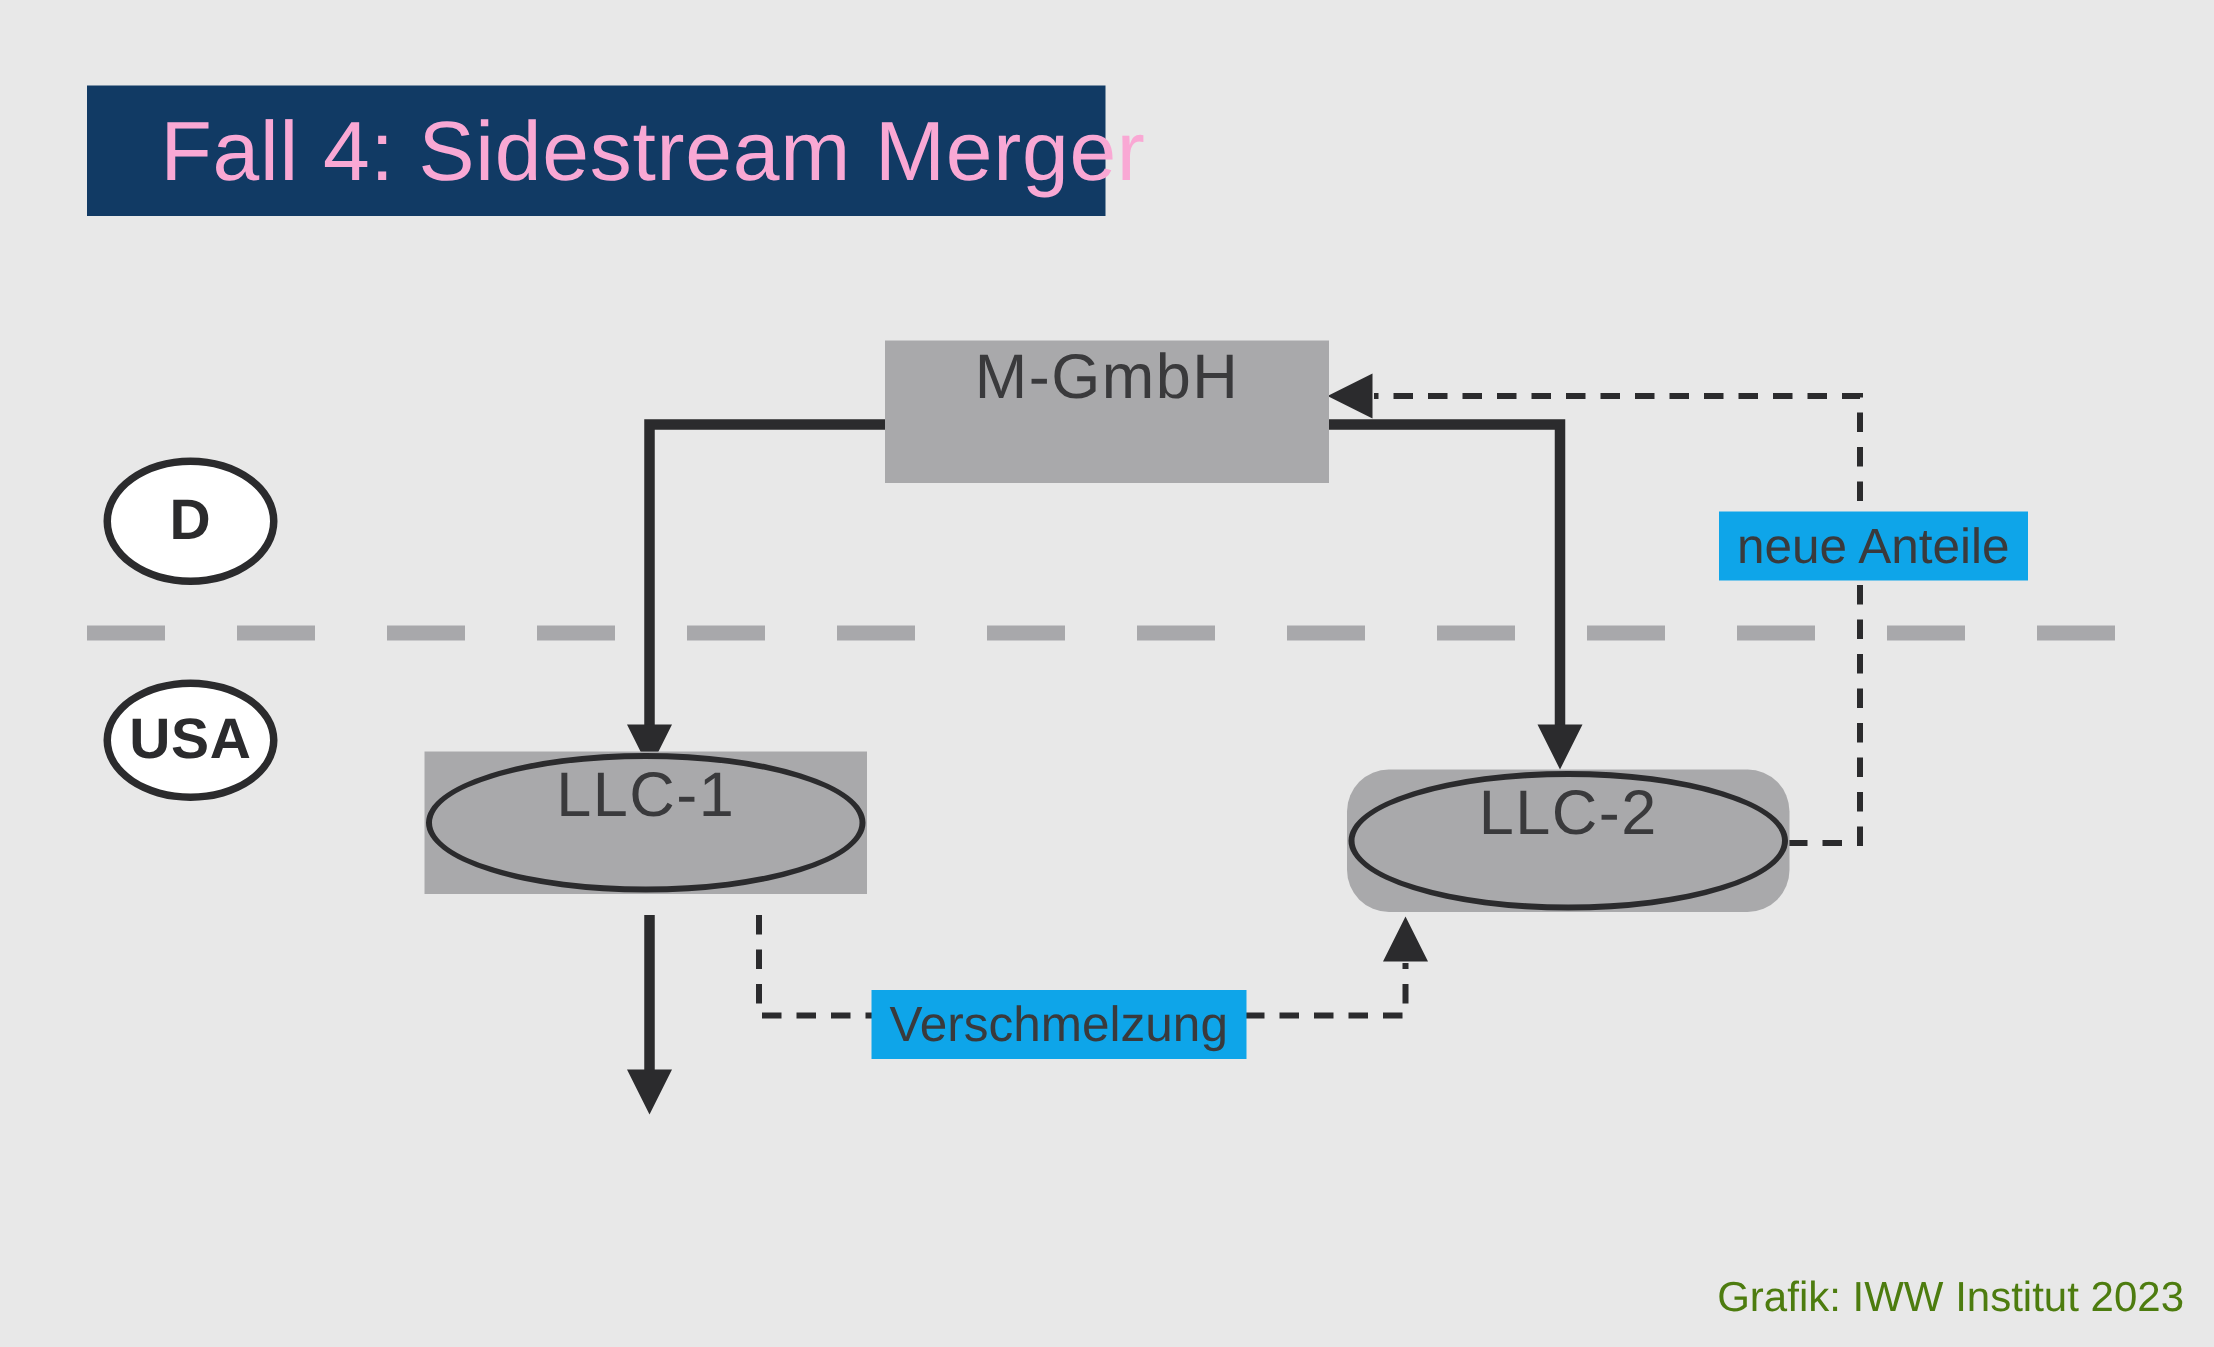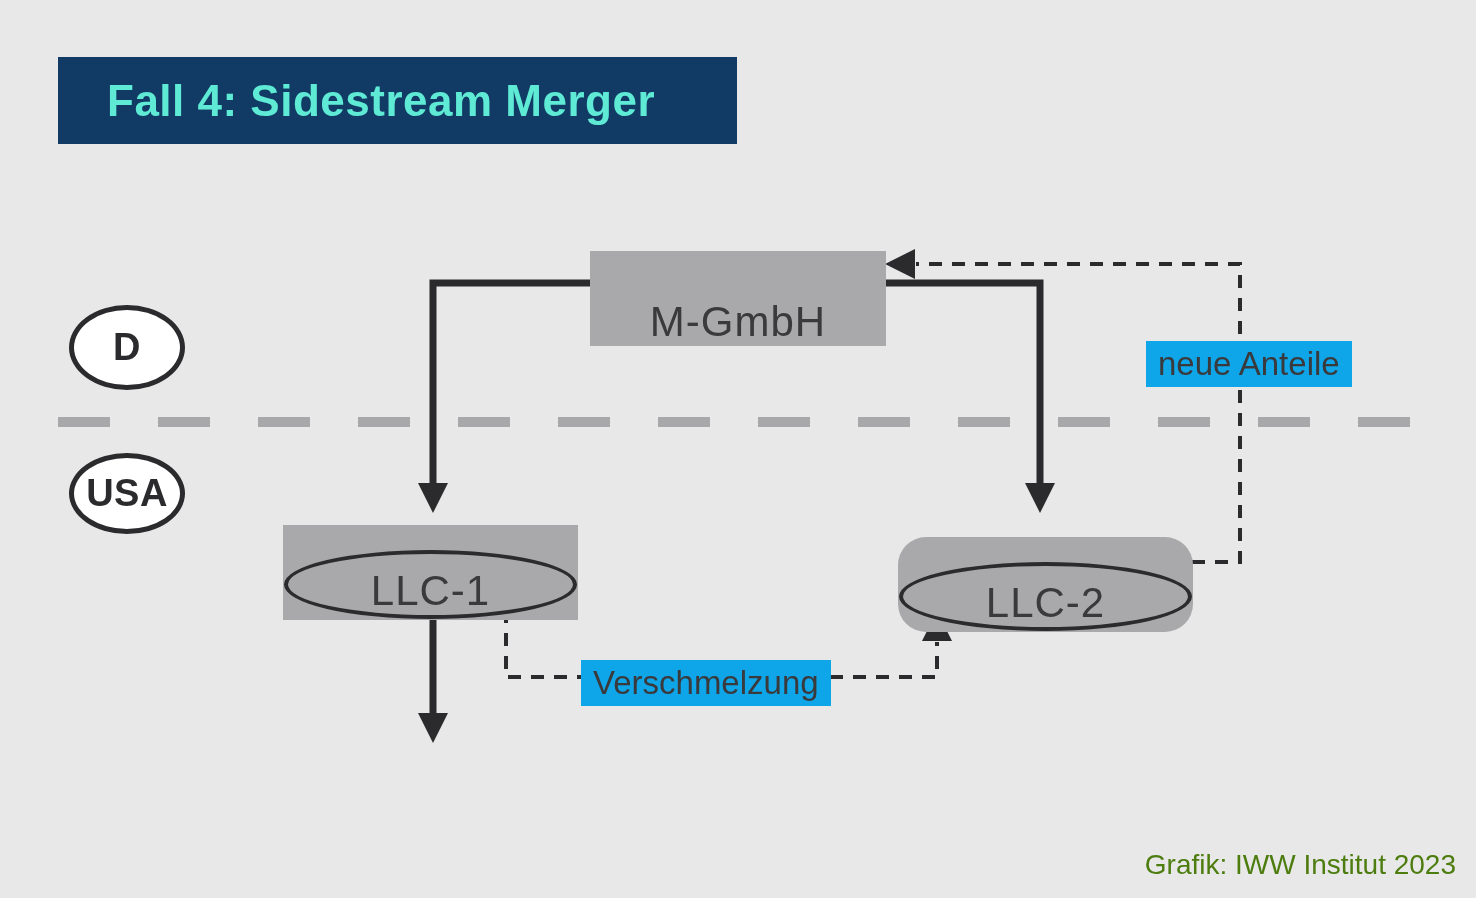--- a/index.html
+++ b/index.html
@@ -18,40 +18,39 @@
   .title-bar {
     position: absolute;
     left: 58px; top: 57px;
     width: 679px; height: 87px;
     background: #113a64;
     display: flex;
     align-items: center;
     padding-left: 49px;
   }
   .title-bar span {
-    color: #5eead4;
-    font-size: 44px;
-    font-weight: 700;
+    color: #f9a8d4;
+    font-size: 56px;
+    font-weight: 400;
     letter-spacing: 0.5px;
     white-space: nowrap;
   }
   svg.connectors {
     position: absolute;
     left: 0; top: 0;
     width: 1476px; height: 898px;
   }
   .entity-rect {
     position: absolute;
     background: #a9a9ab;
   }
   .entity-rect, .entity-ellipse {
     display: flex;
-    align-items: flex-end;
+    align-items: flex-start;
     justify-content: center;
-    margin-top: 24px;
   }
   .entity-label {
     color: #3a3a3c;
     font-size: 42px;
     font-weight: 400;
     letter-spacing: 1px;
     white-space: nowrap;
   }
   .m-gmbh { left: 590px; top: 227px; width: 296px; height: 95px; }
   .llc1   { left: 283px; top: 501px; width: 295px; height: 95px; }

